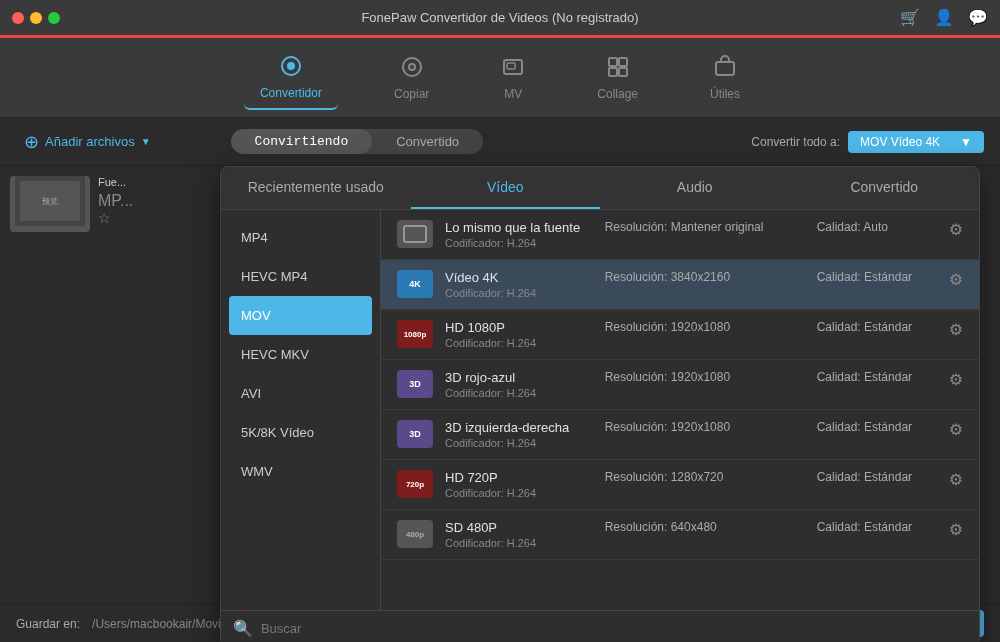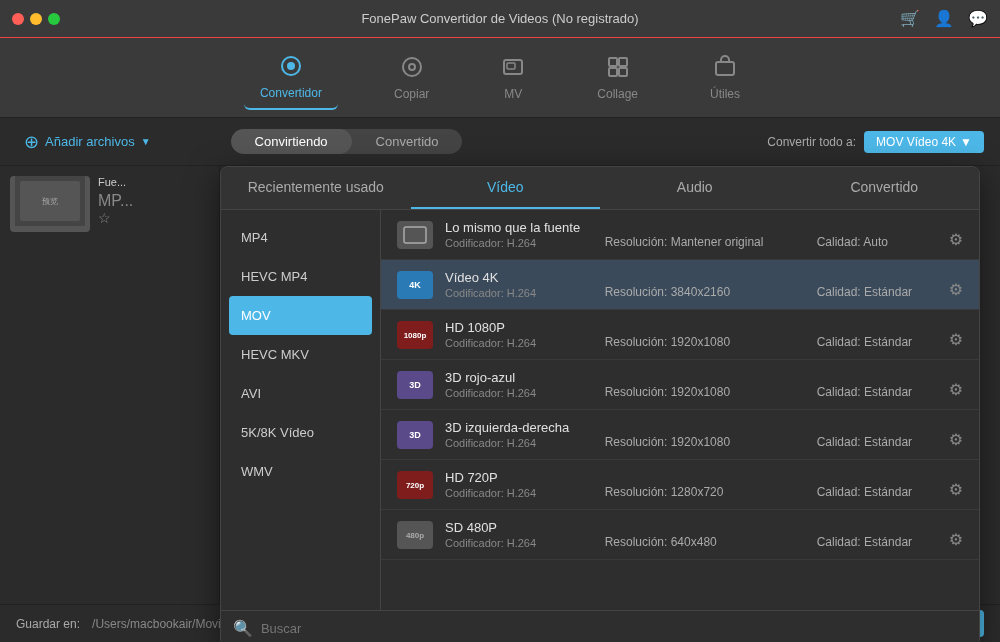--- a/index.html
+++ b/index.html
@@ -13,21 +13,21 @@
     }
 
     
     .title-bar {
       height: 38px;
       background: #3a3a3a;
       display: flex;
       align-items: center;
       justify-content: space-between;
       padding: 0 12px;
-      border-bottom: 1px solid #ef4444;
+      border-bottom: 3px solid #ef4444;
     }
     .traffic-lights {
       display: flex;
       gap: 6px;
       align-items: center;
     }
     .traffic-light {
       width: 12px; height: 12px;
       border-radius: 50%;
     }
@@ -118,41 +118,42 @@
       border: none;
       background: transparent;
       color: #aaa;
       font-size: 13px;
       cursor: pointer;
       border-radius: 20px;
     }
     .tab-switch-btn.active {
       background: #555;
       color: #fff;
+      font-family: Liberation Mono, monospace;
     }
     .convert-all {
       margin-left: auto;
       display: flex;
       align-items: center;
       gap: 8px;
     }
     .convert-all-label {
       font-size: 12px;
       color: #aaa;
     }
     .convert-all-value {
       background: #4db8e8;
       color: #fff;
       font-size: 12px;
       padding: 4px 12px;
       border-radius: 4px;
       cursor: pointer;
       display: flex;
       align-items: center;
-      gap: 4px;
+      gap: 20px;
     }
 
     
     .main-content {
       display: flex;
       height: calc(642px - 38px - 80px - 48px - 38px);
       position: relative;
     }
 
     
@@ -261,21 +262,21 @@
     }
 
     
     .quality-list {
       flex: 1;
       padding: 0;
       overflow-y: auto;
     }
     .quality-item {
       display: flex;
-      align-items: flex-end;
+      align-items: flex-start;
       padding: 10px 16px;
       border-bottom: 1px solid #3a3a3a;
       gap: 12px;
       cursor: pointer;
     }
     .quality-item.selected {
       background: #3a4a5a;
     }
     .quality-icon {
       width: 36px;

